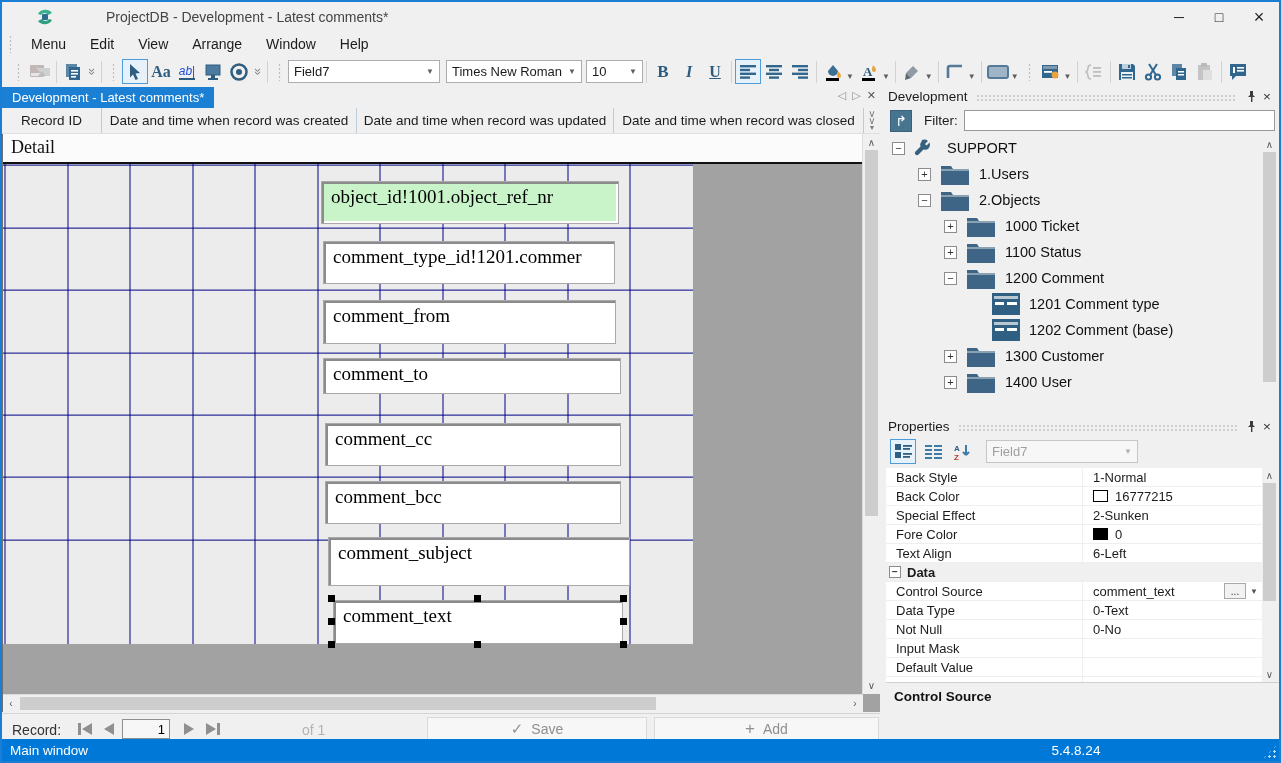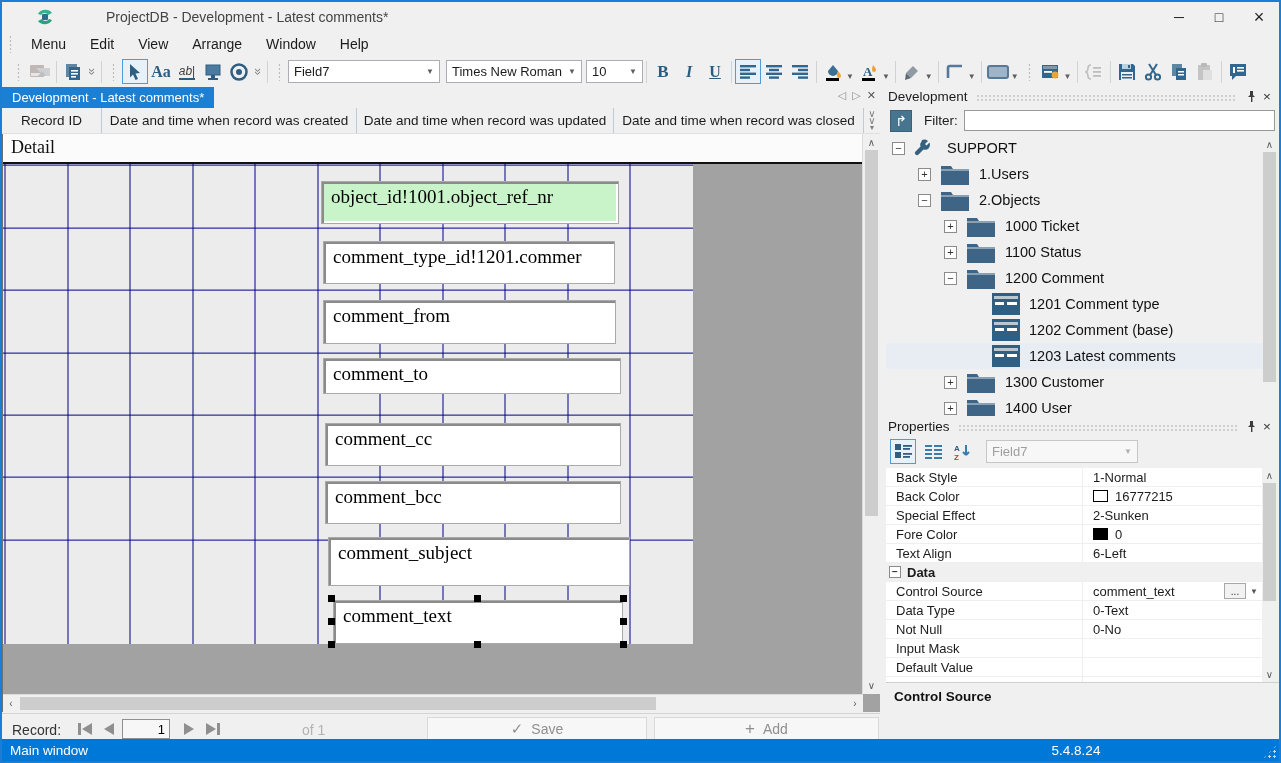--- a/index.html
+++ b/index.html
@@ -204,21 +204,21 @@
     <span class="grip"></span>
     <span class="tb-btn selected">
       <svg width="16" height="18" viewBox="0 0 16 18">
           <path d="M3 1 L13 10 L8.5 10.5 L11 16 L8.5 17 L6 11.5 L3 14.5 Z" fill="#2f5e80"></path>
         </svg>
     </span>
     <span class="tb-btn">
         <span class="tb-text">Aa</span>
       </span>
     <span class="tb-btn">
-      <span style="font-size:12px;color:#404040;border-bottom:2px solid #2c5d80;font-style:italic;">ab<span style="font-style:normal;">|</span></span>
+      <span style="font-size:12px;color:#1d4ed8;border-bottom:2px solid #2c5d80;font-style:italic;">ab<span style="font-style:normal;">|</span></span>
     </span>
     <span class="tb-btn">
       <svg width="20" height="18" viewBox="0 0 20 18">
           <rect x="3" y="2" width="14" height="10" fill="#4b7ba0" stroke="#2f5e80"></rect>
           <rect x="8" y="12" width="4" height="3" fill="#2f5e80"></rect>
           <rect x="5" y="15" width="10" height="2" fill="#2f5e80"></rect>
         </svg>
     </span>
     <span class="tb-btn">
       <svg width="18" height="18" viewBox="0 0 18 18">
@@ -598,33 +598,20 @@
             <span class="expander" style="visibility: hidden;"></span>
             <span class="tree-icon">
               <svg width="28" height="22" viewBox="0 0 28 22">
                 <rect x="0" y="0" width="28" height="22" fill="#2f5f82"></rect>
                 <rect x="2" y="3" width="24" height="3" fill="#b9c7d2"></rect>
                 <rect x="3" y="9" width="9" height="3" fill="#fff"></rect>
                 <rect x="15" y="9" width="10" height="3" fill="#fff"></rect>
               </svg>
             </span>
             <span>1202 Comment (base)</span>
-          </div>
-          <div class="tree-row hl">
-            <span style="width: 84px; flex: 0 0 auto;"></span>
-            <span class="expander" style="visibility: hidden;"></span>
-            <span class="tree-icon">
-              <svg width="28" height="22" viewBox="0 0 28 22">
-                <rect x="0" y="0" width="28" height="22" fill="#2f5f82"></rect>
-                <rect x="2" y="3" width="24" height="3" fill="#b9c7d2"></rect>
-                <rect x="3" y="9" width="9" height="3" fill="#fff"></rect>
-                <rect x="15" y="9" width="10" height="3" fill="#fff"></rect>
-              </svg>
-            </span>
-            <span>1203 Latest comments</span>
           </div>
           <div class="tree-row">
             <span style="width: 58px; flex: 0 0 auto;"></span>
             <span class="expander">+</span>
             <span class="tree-icon">
               <svg width="30" height="22" viewBox="0 0 30 22">
                 <path d="M1 3 h10 l2 3 h16 v16 h-28z" fill="#3e6486"></path>
                 <rect x="1" y="6" width="28" height="2" fill="#8aa0b3"></rect>
               </svg>
             </span>

